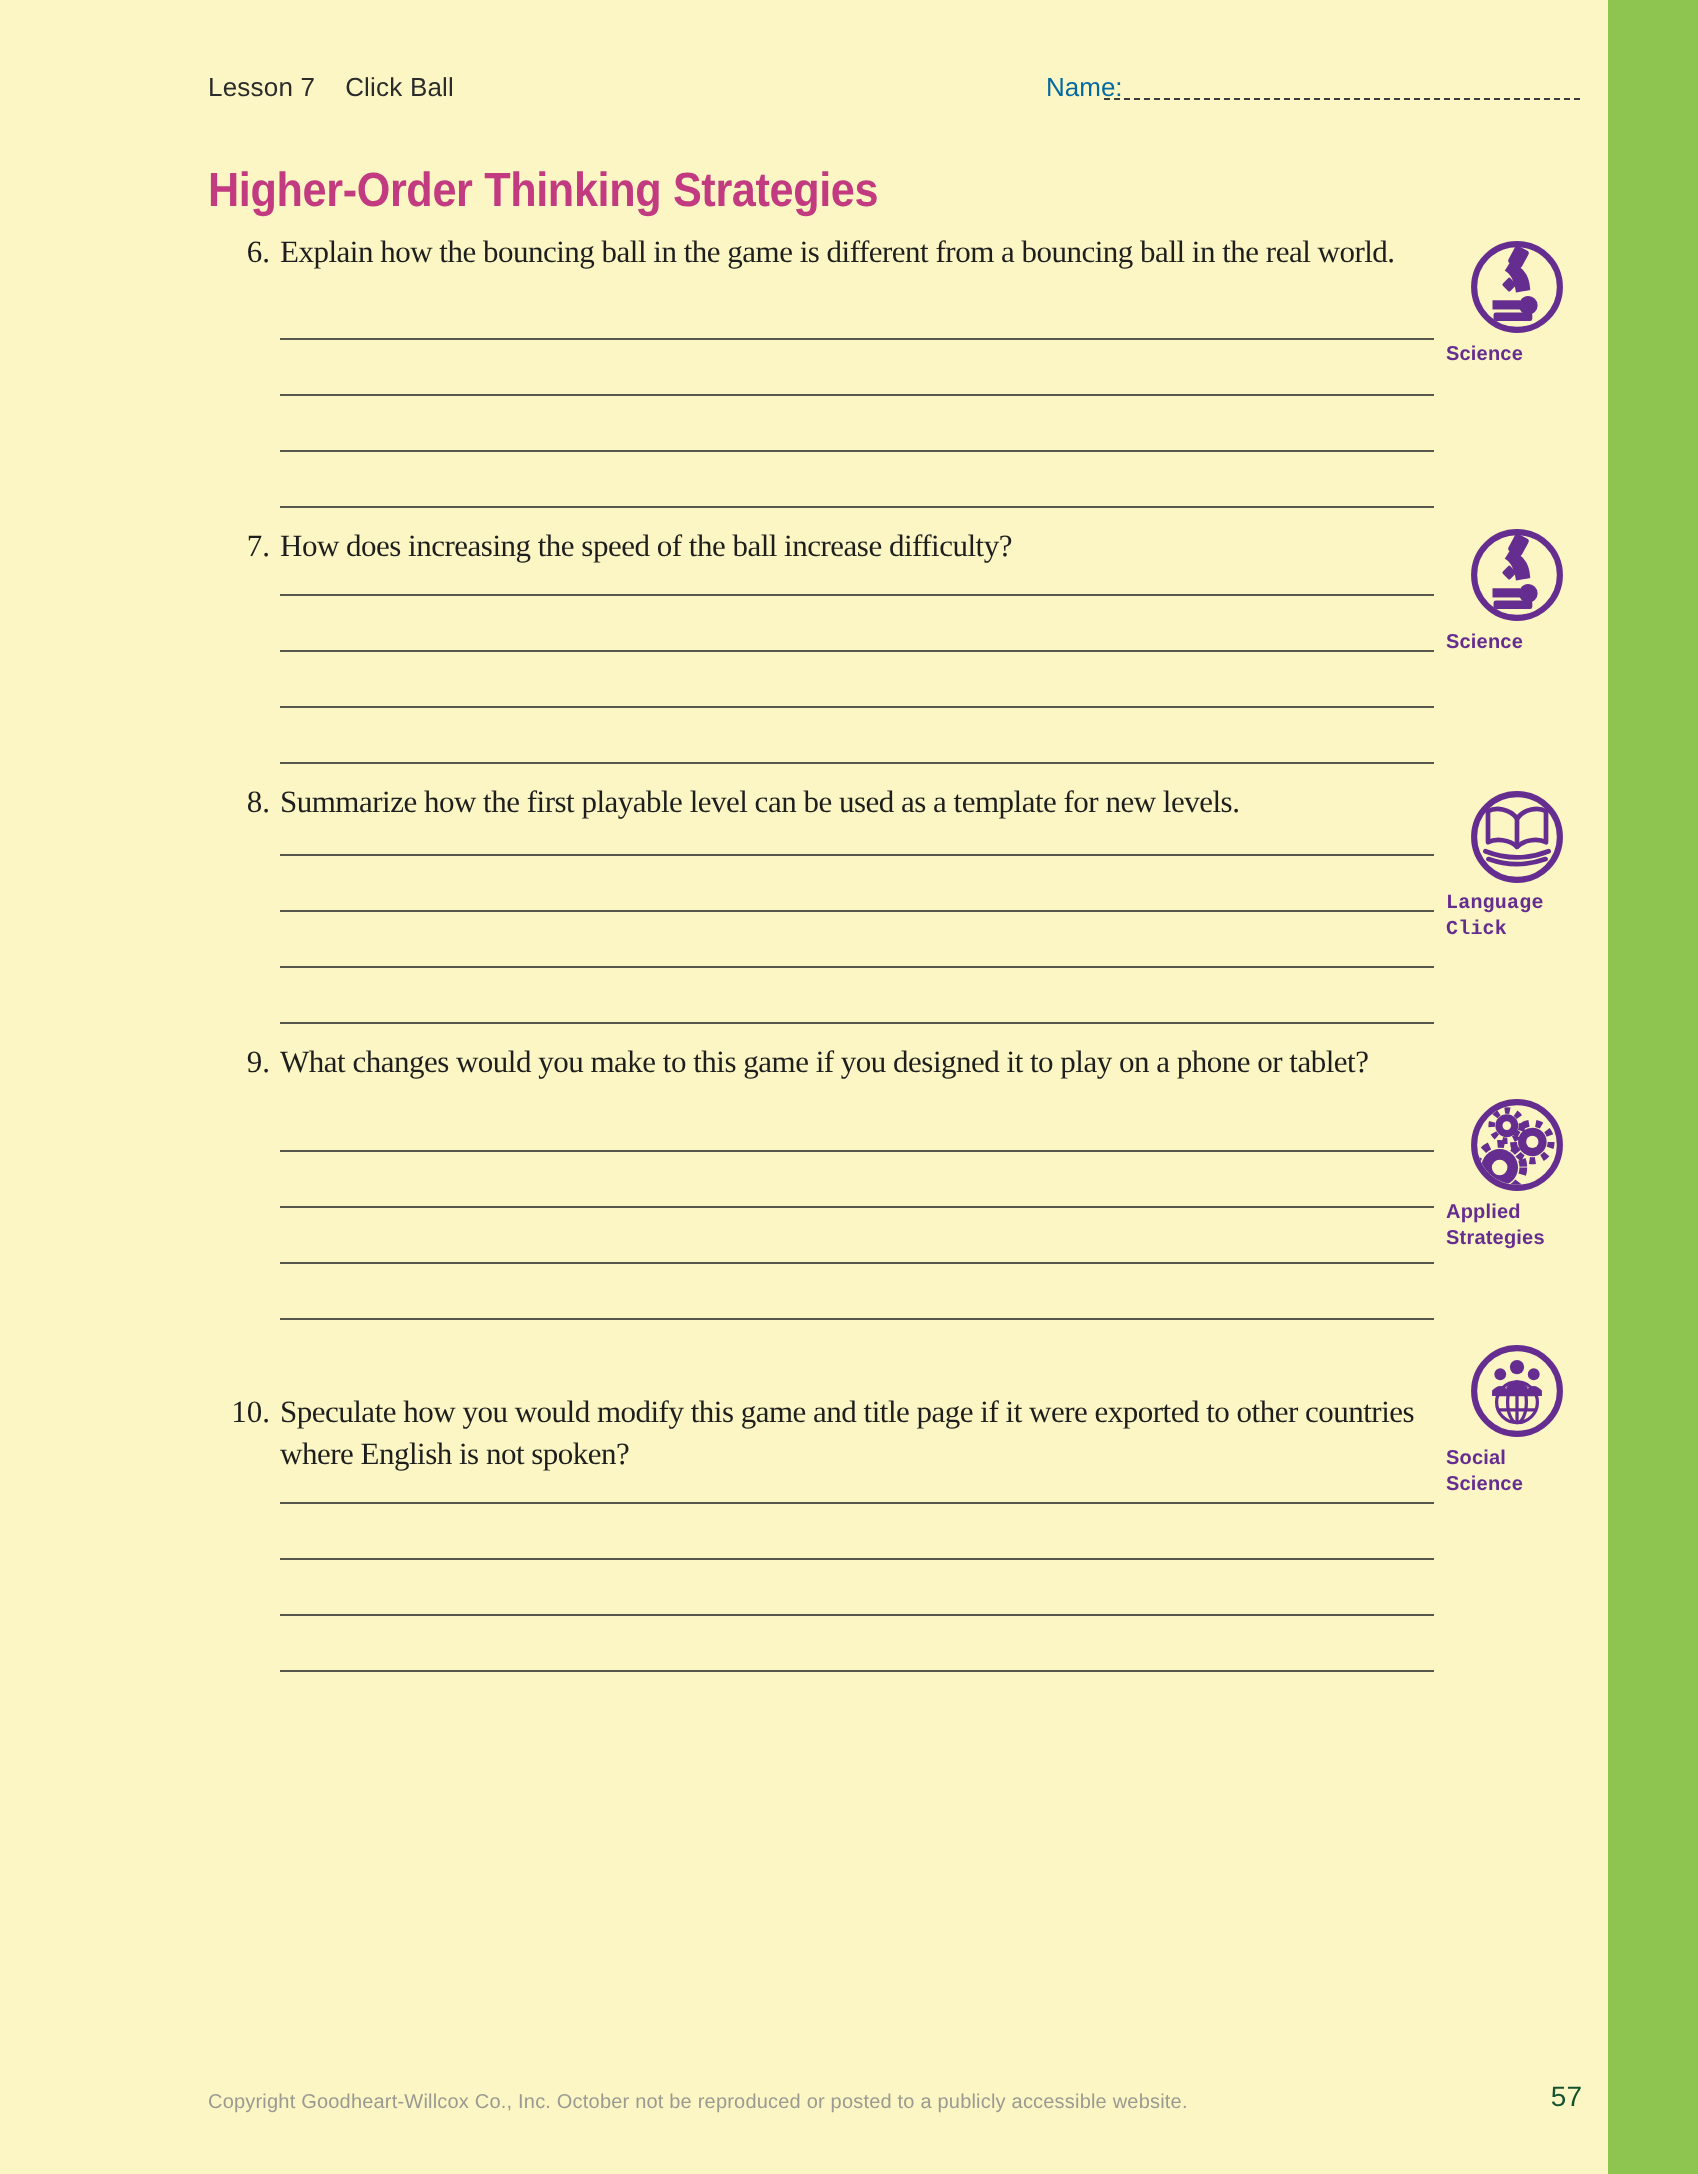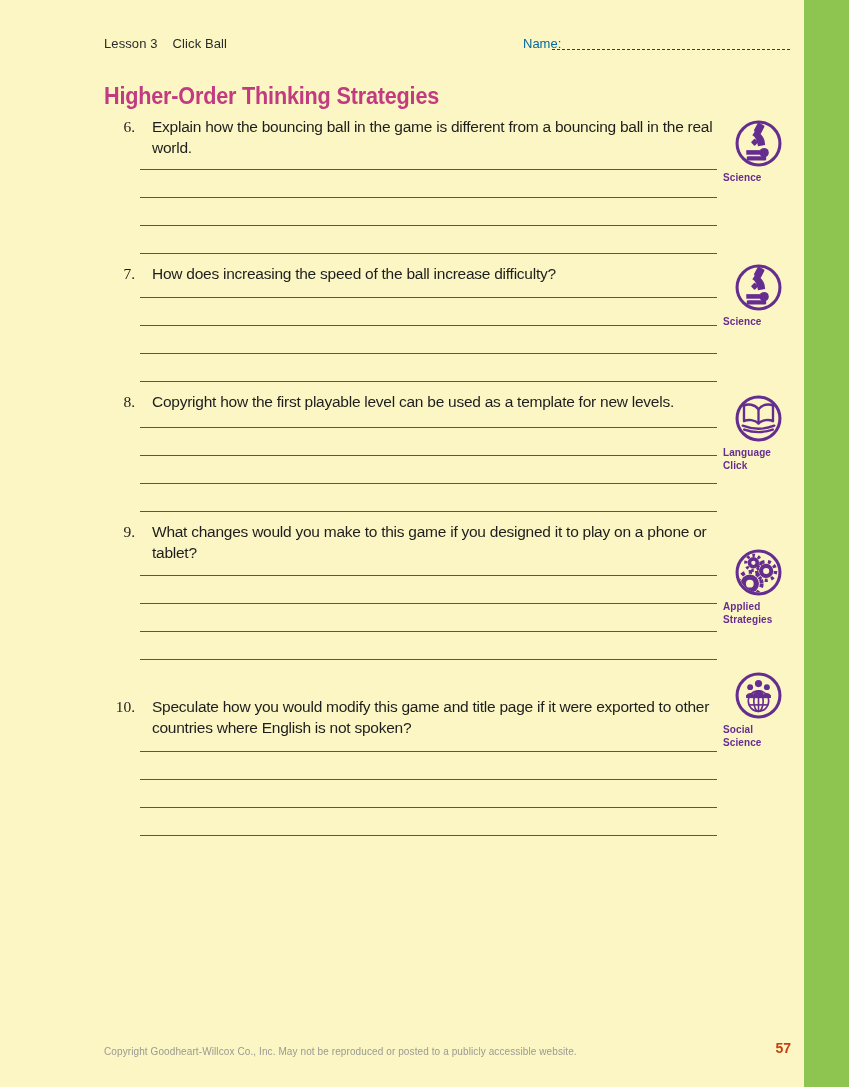--- a/index.html
+++ b/index.html
@@ -24,44 +24,44 @@
     transform:scaleX(0.9); transform-origin:left center; white-space:nowrap;
     letter-spacing:-0.2px;
   }
   
   .question { position:absolute; left:104px; width:613px; }
   .qnum {
     position:absolute; left:0; top:0; width:31px; text-align:right;
     font-family:"Liberation Serif", serif; font-size:15.5px; color:#1e1e1e; line-height:21px;
   }
   .qtext {
-    margin-left:48px; width:577px;
-    font-family:Liberation Sans, sans-serif; font-size:15.5px; color:#1e1e1e;
+    margin-left:36px; width:577px;
+    font-family:Liberation Serif, serif; font-size:15.5px; color:#1e1e1e;
     line-height:21px; letter-spacing:-0.25px;
   }
   .answer-line { position:absolute; left:36px; width:577px; height:0; border-top:1px solid #57564A; }
   
   .icon-group { position:absolute; left:723px; width:70px; text-align:left; }
   .icon-circle { display:block; margin:0 auto; width:49px; height:49px; }
   .icon-label {
     margin-top:3px; font-size:10px; font-weight:bold; color:#662D91;
     line-height:13px; letter-spacing:0.1px;
   }
   
   .copyright { position:absolute; left:104px; top:1046px; font-size:10px; color:#9A9A93; letter-spacing:0.1px; }
-  .page-number { position:absolute; left:757px; top:1040px; width:34px; text-align:right; font-size:14px; color:#c2410c;font-weight:bold; }
+  .page-number { position:absolute; left:757px; top:1040px; width:34px; text-align:right; font-size:14px; color:#14532d; }
 </style>
 </head>
 <body>
 
 <div class="page">
   <div class="green-edge"></div>
 
   <div class="hdr-left">
-    <span>Lesson 3</span><span class="lesson-title">Click Ball</span>
+    <span>Lesson 7</span><span class="lesson-title">Click Ball</span>
   </div>
   <span class="name-label">Name:</span>
   <span class="name-line"></span>
 
   <h1 class="page-title">Higher-Order Thinking Strategies</h1>
 
   <div id="questions">
       <div class="question" style="top: 116px;">
         <span class="qnum">6.</span>
         <div class="qtext">Explain how the bouncing ball in the game is different from a bouncing ball in the real world.</div>
@@ -73,21 +73,21 @@
       <div class="question" style="top: 263px;">
         <span class="qnum">7.</span>
         <div class="qtext">How does increasing the speed of the ball increase difficulty?</div>
         <div class="answer-line" style="top: 34px;"></div>
         <div class="answer-line" style="top: 62px;"></div>
         <div class="answer-line" style="top: 90px;"></div>
         <div class="answer-line" style="top: 118px;"></div>
       </div>
       <div class="question" style="top: 391px;">
         <span class="qnum">8.</span>
-        <div class="qtext">Copyright how the first playable level can be used as a template for new levels.</div>
+        <div class="qtext">Summarize how the first playable level can be used as a template for new levels.</div>
         <div class="answer-line" style="top: 36px;"></div>
         <div class="answer-line" style="top: 64px;"></div>
         <div class="answer-line" style="top: 92px;"></div>
         <div class="answer-line" style="top: 120px;"></div>
       </div>
       <div class="question" style="top: 521px;">
         <span class="qnum">9.</span>
         <div class="qtext">What changes would you make to this game if you designed it to play on a phone or tablet?</div>
         <div class="answer-line" style="top: 54px;"></div>
         <div class="answer-line" style="top: 82px;"></div>
@@ -129,21 +129,21 @@
         <rect x="17.6" y="20.2" width="5.2" height="5.2" rx="0.8" transform="rotate(45 20.2 22.8)"></rect>
         <path d="M12 30.5 h13.5 v4.5 H12 z"></path>
         <circle cx="29.5" cy="33" r="4.6"></circle>
         <rect x="12.5" y="36.5" width="19" height="4.2" rx="1.2"></rect>
       </g>
     </svg>
         <div class="icon-label">
           <div>Science</div>
         </div>
       </div>
-      <div class="icon-group" style="top: 394px;">
+      <div class="icon-group" style="top: 394px; font-family: Liberation Mono, monospace;">
     <svg class="icon-circle" viewBox="0 0 48 48">
       <circle cx="24" cy="24" r="21" fill="none" stroke="#662D91" stroke-width="3"></circle>
       <g fill="none" stroke="#662D91" stroke-width="2.3" stroke-linejoin="round" stroke-linecap="round">
         <path d="M24 15 C20.5 10 13.5 9.3 9.8 11.4 V26.6 C13.5 24.6 20.5 25.2 24 28.8 C27.5 25.2 34.5 24.6 38.2 26.6 V11.4 C34.5 9.3 27.5 10 24 15 Z"></path>
         <line x1="24" y1="15" x2="24" y2="28.8"></line>
         <path d="M8.5 31 q15.5 6 31 0"></path>
         <path d="M10 34.8 q14 5 28 0"></path>
       </g>
     </svg>
         <div class="icon-label">
@@ -195,15 +195,15 @@
         <path d="M18.8 22.2 q5.2-5.6 10.4 0 v3.4 h-10.4 z"></path>
       </g>
     </svg>
         <div class="icon-label">
           <div>Social</div>
           <div>Science</div>
         </div>
       </div>
     </div>
 
-  <div class="copyright">Copyright Goodheart-Willcox Co., Inc. May not be reproduced or posted to a publicly accessible website.</div>
+  <div class="copyright">Copyright Goodheart-Willcox Co., Inc. October not be reproduced or posted to a publicly accessible website.</div>
   <div class="page-number">57</div>
 </div>
 
 </body></html>

